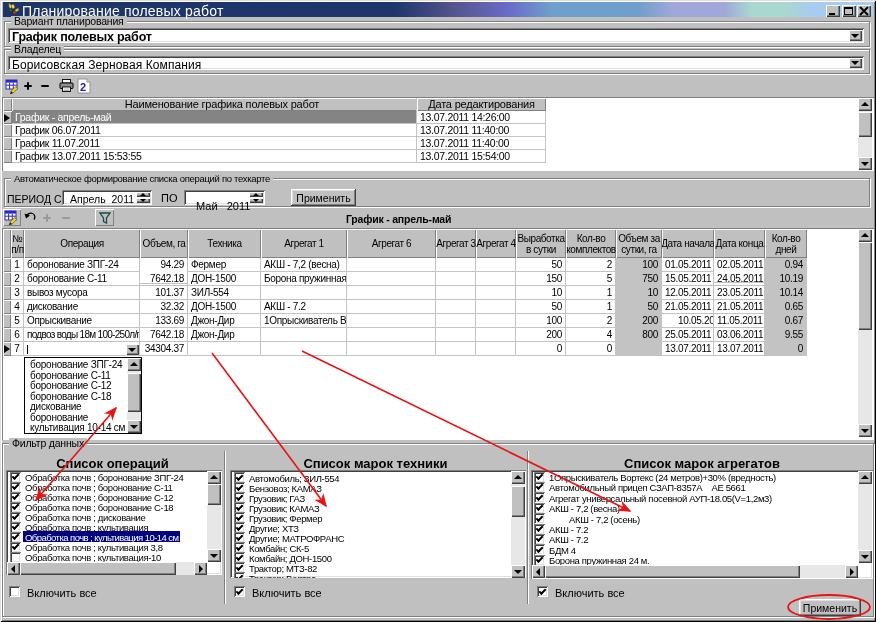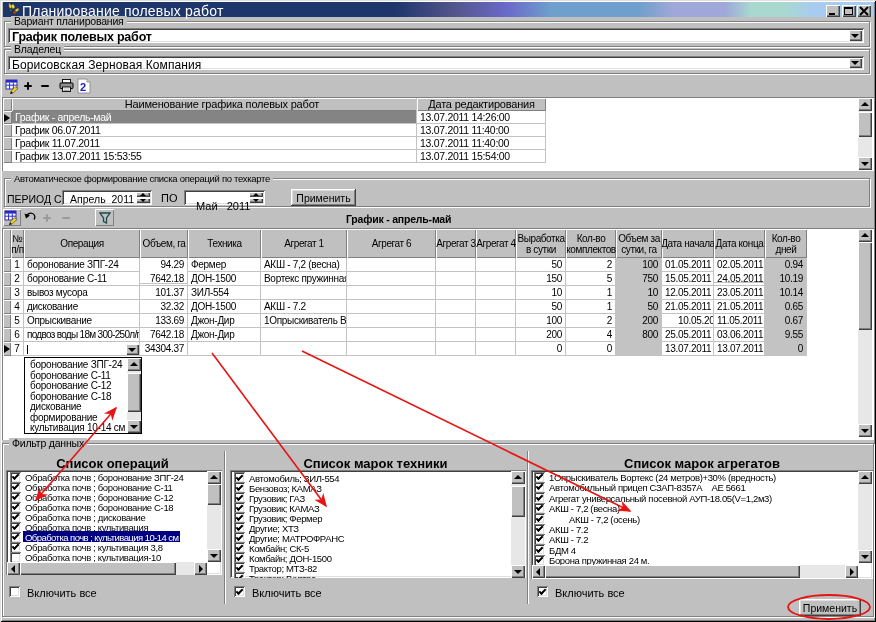--- a/index.html
+++ b/index.html
@@ -195,21 +195,21 @@
 <div class="cell" style="left:566px;top:258px;width:50px;height:14px;border-bottom:1px solid #c3c3c3;border-right:1px solid #c3c3c3;line-height:13px;text-align:right;padding-right:3px;">2</div>
 <div class="cell" style="left:616px;top:258px;width:46px;height:14px;border-bottom:1px solid #c3c3c3;border-right:1px solid #c3c3c3;line-height:13px;background:#c3c3c3;text-align:right;padding-right:3px;">100</div>
 <div class="cell" style="left:662px;top:258px;width:52px;height:14px;border-bottom:1px solid #c3c3c3;border-right:1px solid #c3c3c3;line-height:13px;padding-left:3px;">01.05.2011</div>
 <div class="cell" style="left:714px;top:258px;width:51px;height:25px;border-bottom:1px solid #c3c3c3;border-right:1px solid #c3c3c3;line-height:13px;padding-left:3px;">02.05.2011</div>
 <div class="cell" style="left:765px;top:258px;width:42px;height:14px;border-bottom:1px solid #c3c3c3;border-right:1px solid #c3c3c3;line-height:13px;background:#c3c3c3;text-align:right;padding-right:3px;">0.94</div>
 <div class="ind" style="left:3px;top:272px;width:8px;height:14px"></div>
 <div class="cell" style="left:11px;top:272px;width:13px;height:14px;border-bottom:1px solid #c3c3c3;border-right:1px solid #c3c3c3;line-height:13px;text-align:center;">2</div>
 <div class="cell" style="left:24px;top:272px;width:116px;height:14px;border-bottom:1px solid #c3c3c3;border-right:1px solid #c3c3c3;line-height:13px;padding-left:3px;">боронование С-11</div>
 <div class="cell" style="left:140px;top:272px;width:48px;height:14px;border-bottom:1px solid #c3c3c3;border-right:1px solid #c3c3c3;line-height:13px;text-align:right;padding-right:3px;">7642.18</div>
 <div class="cell" style="left:188px;top:272px;width:73px;height:14px;border-bottom:1px solid #c3c3c3;border-right:1px solid #c3c3c3;line-height:13px;padding-left:3px;">ДОН-1500</div>
-<div class="cell" style="left:261px;top:272px;width:86px;height:14px;border-bottom:1px solid #c3c3c3;border-right:1px solid #c3c3c3;line-height:13px;padding-left:3px;">Вортекс пружинная</div>
+<div class="cell" style="left:261px;top:272px;width:86px;height:14px;border-bottom:1px solid #c3c3c3;border-right:1px solid #c3c3c3;line-height:13px;padding-left:3px;">Борона пружинная</div>
 <div class="cell" style="left:347px;top:272px;width:89px;height:14px;border-bottom:1px solid #c3c3c3;border-right:1px solid #c3c3c3;line-height:13px;padding-left:3px;"></div>
 <div class="cell" style="left:436px;top:272px;width:40px;height:14px;border-bottom:1px solid #c3c3c3;border-right:1px solid #c3c3c3;line-height:13px;padding-left:3px;"></div>
 <div class="cell" style="left:476px;top:272px;width:40px;height:14px;border-bottom:1px solid #c3c3c3;border-right:1px solid #c3c3c3;line-height:13px;padding-left:3px;"></div>
 <div class="cell" style="left:516px;top:272px;width:50px;height:14px;border-bottom:1px solid #c3c3c3;border-right:1px solid #c3c3c3;line-height:13px;text-align:right;padding-right:3px;">150</div>
 <div class="cell" style="left:566px;top:272px;width:50px;height:14px;border-bottom:1px solid #c3c3c3;border-right:1px solid #c3c3c3;line-height:13px;text-align:right;padding-right:3px;">5</div>
 <div class="cell" style="left:616px;top:272px;width:46px;height:14px;border-bottom:1px solid #c3c3c3;border-right:1px solid #c3c3c3;line-height:13px;background:#c3c3c3;text-align:right;padding-right:3px;">750</div>
 <div class="cell" style="left:662px;top:272px;width:52px;height:14px;border-bottom:1px solid #c3c3c3;border-right:1px solid #c3c3c3;line-height:13px;padding-left:3px;">15.05.2011</div>
 <div class="cell" style="left:714px;top:272px;width:51px;height:14px;border-bottom:1px solid #c3c3c3;border-right:1px solid #c3c3c3;line-height:13px;padding-left:3px;">24.05.2011</div>
 <div class="cell" style="left:765px;top:272px;width:42px;height:14px;border-bottom:1px solid #c3c3c3;border-right:1px solid #c3c3c3;line-height:13px;background:#c3c3c3;text-align:right;padding-right:3px;">10.19</div>
 <div class="ind" style="left:3px;top:286px;width:8px;height:14px"></div>
@@ -252,21 +252,21 @@
 <div class="cell" style="left:436px;top:314px;width:40px;height:14px;border-bottom:1px solid #c3c3c3;border-right:1px solid #c3c3c3;line-height:13px;padding-left:3px;"></div>
 <div class="cell" style="left:476px;top:314px;width:40px;height:14px;border-bottom:1px solid #c3c3c3;border-right:1px solid #c3c3c3;line-height:13px;padding-left:3px;"></div>
 <div class="cell" style="left:516px;top:314px;width:50px;height:14px;border-bottom:1px solid #c3c3c3;border-right:1px solid #c3c3c3;line-height:13px;text-align:right;padding-right:3px;">100</div>
 <div class="cell" style="left:566px;top:314px;width:50px;height:14px;border-bottom:1px solid #c3c3c3;border-right:1px solid #c3c3c3;line-height:13px;text-align:right;padding-right:3px;">2</div>
 <div class="cell" style="left:616px;top:314px;width:46px;height:14px;border-bottom:1px solid #c3c3c3;border-right:1px solid #c3c3c3;line-height:13px;background:#c3c3c3;text-align:right;padding-right:3px;">200</div>
 <div class="cell" style="left:662px;top:314px;width:52px;height:14px;border-bottom:1px solid #c3c3c3;border-right:1px solid #c3c3c3;line-height:13px;padding-left:16px;">10.05.2011</div>
 <div class="cell" style="left:714px;top:314px;width:51px;height:14px;border-bottom:1px solid #c3c3c3;border-right:1px solid #c3c3c3;line-height:13px;padding-left:3px;">11.05.2011</div>
 <div class="cell" style="left:765px;top:314px;width:42px;height:14px;border-bottom:1px solid #c3c3c3;border-right:1px solid #c3c3c3;line-height:13px;background:#c3c3c3;text-align:right;padding-right:3px;">0.67</div>
 <div class="ind" style="left:3px;top:328px;width:8px;height:14px"></div>
 <div class="cell" style="left:11px;top:328px;width:13px;height:14px;border-bottom:1px solid #c3c3c3;border-right:1px solid #c3c3c3;line-height:13px;text-align:center;">6</div>
-<div class="cell" style="left:24px;top:328px;width:116px;height:14px;border-bottom:1px solid #c3c3c3;border-right:1px solid #c3c3c3;line-height:13px;padding-left:3px;"><span style="letter-spacing:-0.7px">подвоз воды 18м 300-250л/г</span></div>
+<div class="cell" style="left:24px;top:328px;width:116px;height:14px;border-bottom:1px solid #c3c3c3;border-right:1px solid #c3c3c3;line-height:13px;padding-left:3px;"><span style="letter-spacing:-0.7px">подвоз воды 18м 100-250л/г</span></div>
 <div class="cell" style="left:140px;top:328px;width:48px;height:14px;border-bottom:1px solid #c3c3c3;border-right:1px solid #c3c3c3;line-height:13px;text-align:right;padding-right:3px;">7642.18</div>
 <div class="cell" style="left:188px;top:328px;width:73px;height:14px;border-bottom:1px solid #c3c3c3;border-right:1px solid #c3c3c3;line-height:13px;padding-left:3px;">Джон-Дир</div>
 <div class="cell" style="left:261px;top:328px;width:86px;height:14px;border-bottom:1px solid #c3c3c3;border-right:1px solid #c3c3c3;line-height:13px;padding-left:3px;"></div>
 <div class="cell" style="left:347px;top:328px;width:89px;height:14px;border-bottom:1px solid #c3c3c3;border-right:1px solid #c3c3c3;line-height:13px;padding-left:3px;"></div>
 <div class="cell" style="left:436px;top:328px;width:40px;height:14px;border-bottom:1px solid #c3c3c3;border-right:1px solid #c3c3c3;line-height:13px;padding-left:3px;"></div>
 <div class="cell" style="left:476px;top:328px;width:40px;height:14px;border-bottom:1px solid #c3c3c3;border-right:1px solid #c3c3c3;line-height:13px;padding-left:3px;"></div>
 <div class="cell" style="left:516px;top:328px;width:50px;height:14px;border-bottom:1px solid #c3c3c3;border-right:1px solid #c3c3c3;line-height:13px;text-align:right;padding-right:3px;">200</div>
 <div class="cell" style="left:566px;top:328px;width:50px;height:14px;border-bottom:1px solid #c3c3c3;border-right:1px solid #c3c3c3;line-height:13px;text-align:right;padding-right:3px;">4</div>
 <div class="cell" style="left:616px;top:328px;width:46px;height:14px;border-bottom:1px solid #c3c3c3;border-right:1px solid #c3c3c3;line-height:13px;background:#c3c3c3;text-align:right;padding-right:3px;">800</div>
 <div class="cell" style="left:662px;top:328px;width:52px;height:14px;border-bottom:1px solid #c3c3c3;border-right:1px solid #c3c3c3;line-height:13px;padding-left:3px;">25.05.2011</div>
@@ -292,21 +292,21 @@
 <div class="a" style="left:27px;top:345px;width:1px;height:9px;background:#000"></div>
 <div class="dbtn" style="left:126px;top:344px;width:13px;height:11px">
       <div class="arrd" style="left:2px;top:4px"></div>
     </div>
 <div class="a" style="left:24px;top:357px;width:118px;height:77px;background:#fff;border:1px solid #000"></div>
 <div class="li" style="left:30px;top:359.0px;font-size:10px;letter-spacing:-0.25px">боронование ЗПГ-24</div>
 <div class="li" style="left:30px;top:369.6px;font-size:10px;letter-spacing:-0.25px">боронование С-11</div>
 <div class="li" style="left:30px;top:380.1px;font-size:10px;letter-spacing:-0.25px">боронование С-12</div>
 <div class="li" style="left:30px;top:390.6px;font-size:10px;letter-spacing:-0.25px">боронование С-18</div>
 <div class="li" style="left:30px;top:401.2px;font-size:10px;letter-spacing:-0.25px">дискование</div>
-<div class="li" style="left:30px;top:411.8px;font-size:10px;letter-spacing:-0.25px">формирование</div>
+<div class="li" style="left:30px;top:411.8px;font-size:10px;letter-spacing:-0.25px">боронование</div>
 <div class="li" style="left:30px;top:422.3px;font-size:10px;letter-spacing:-0.25px">культивация 10-14 см</div>
 <div class="sbtrack" style="left:127px;top:358px;width:14px;height:75px"></div>
     <div class="sbbtn" style="left:127px;top:358px;width:14px;height:13px">
       <div class="arru" style="left:3px;top:4px"></div>
     </div>
     <div class="sbbtn" style="left:127px;top:420px;width:14px;height:13px">
       <div class="arrd" style="left:3px;top:5px"></div>
     </div>
     <div class="thumb" style="left:127px;top:373px;width:14px;height:39px"></div>
 <div class="sbtrack" style="left:858px;top:229px;width:14px;height:208px"></div>

